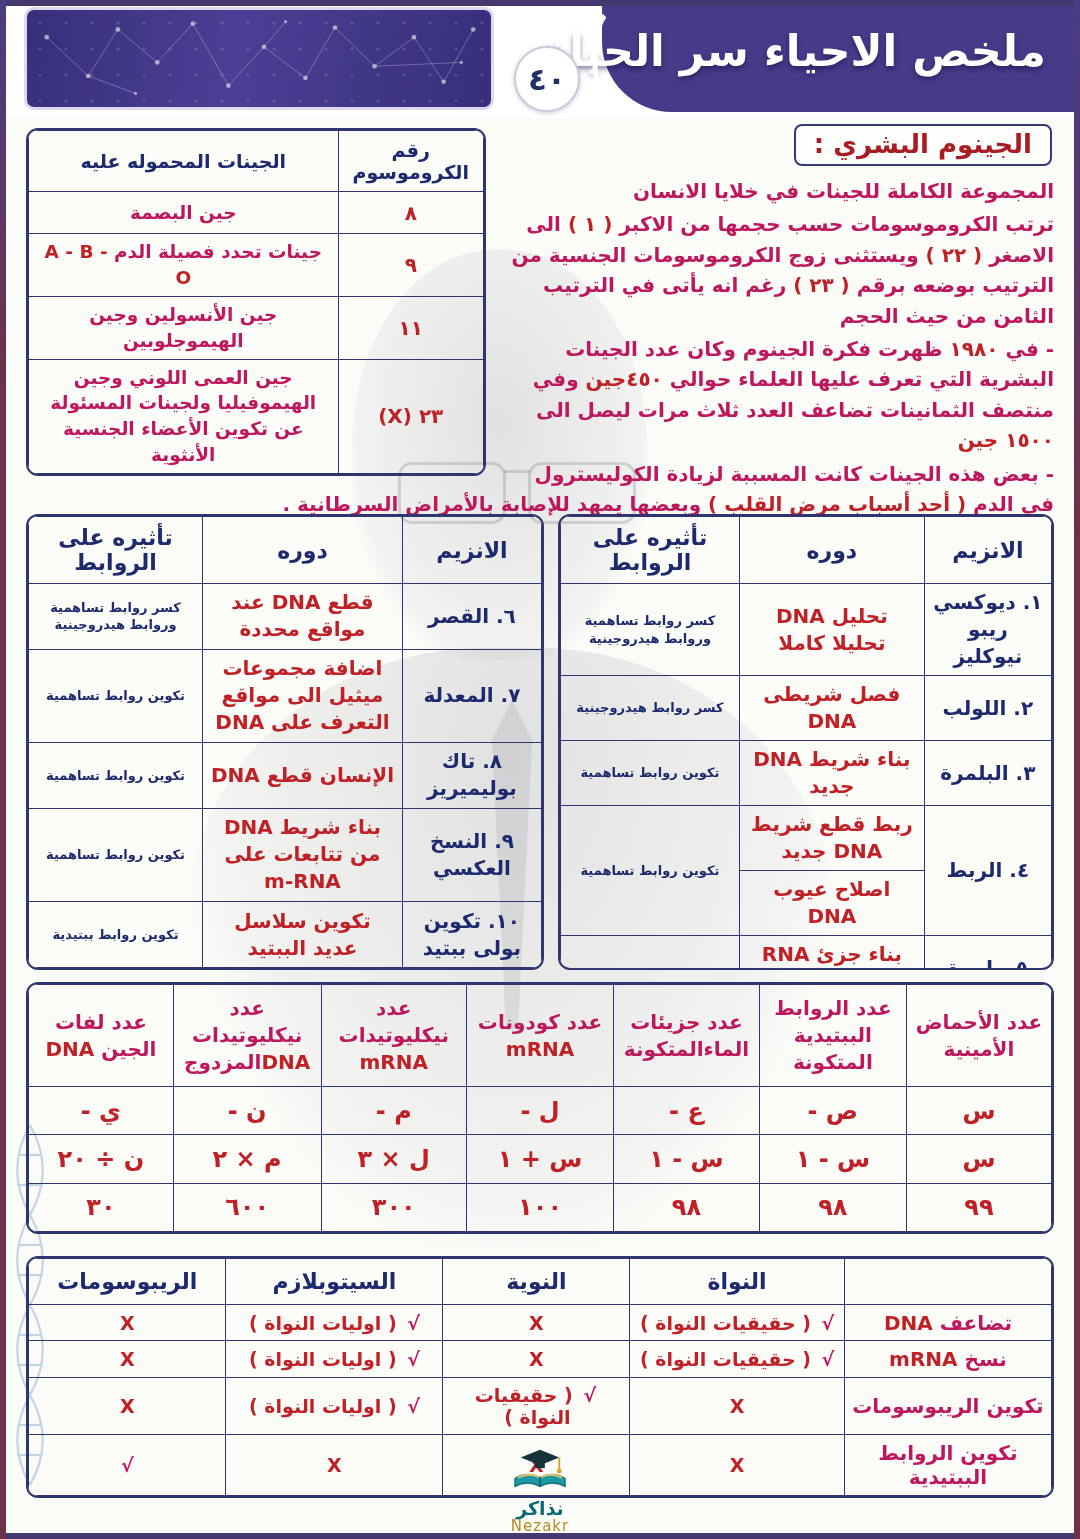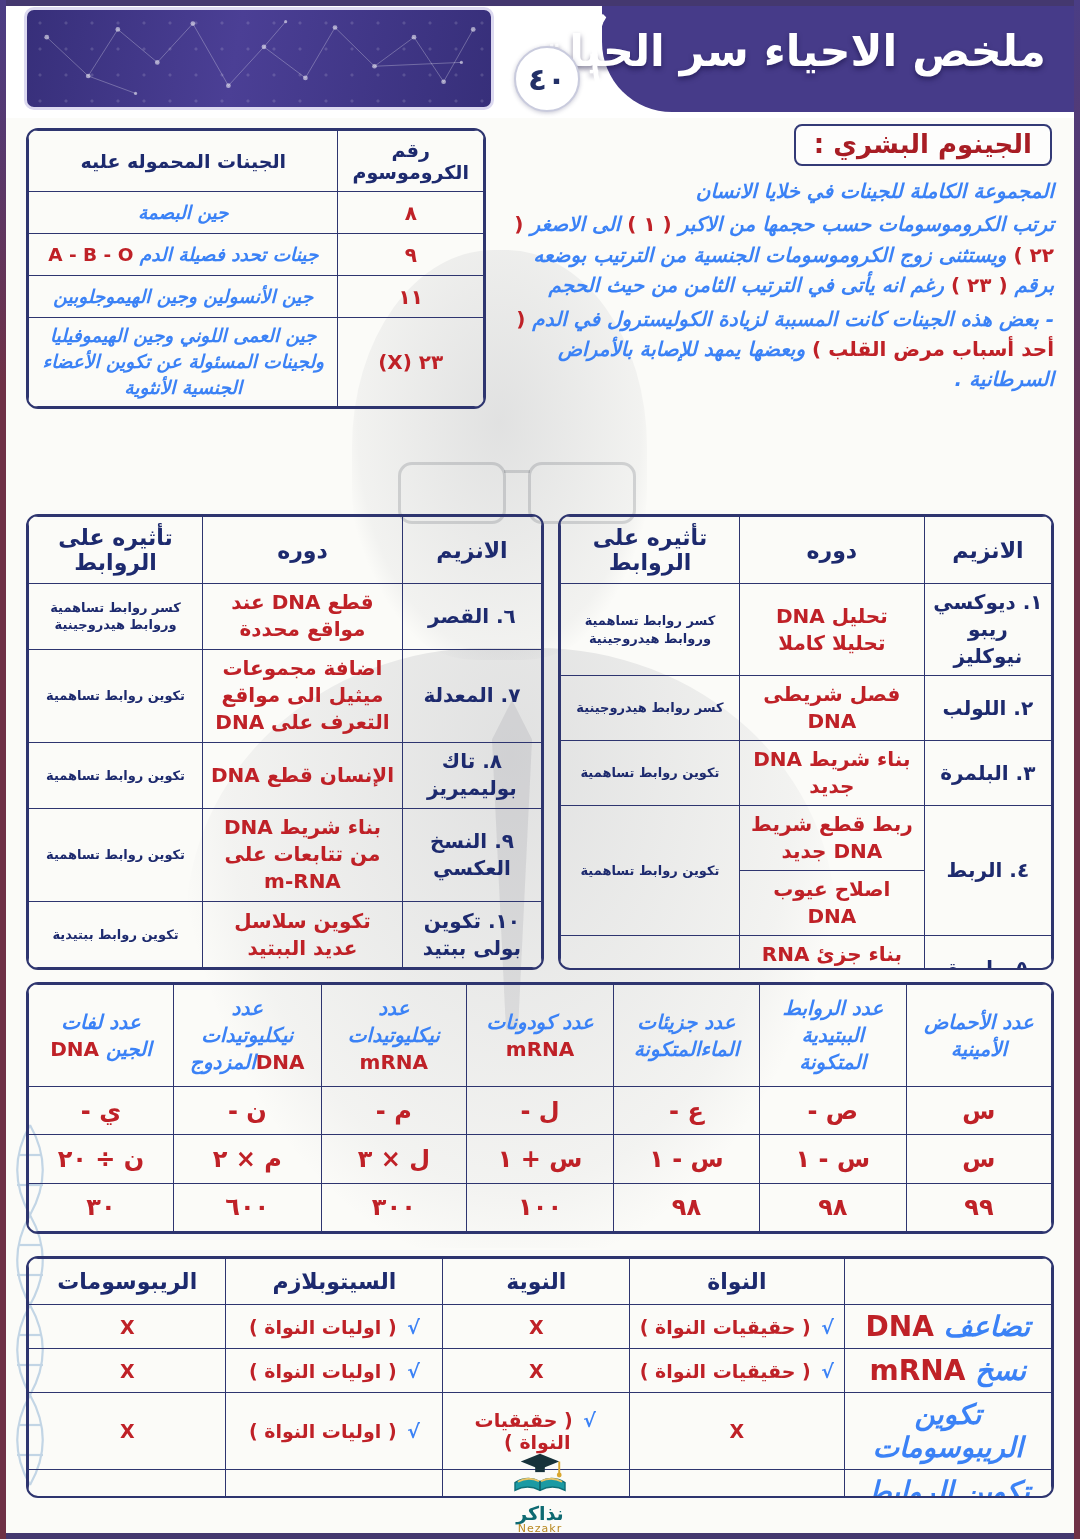--- a/index.html
+++ b/index.html
@@ -1,20 +1,20 @@
 <!DOCTYPE html>
 <html lang="ar"><head>
 <meta charset="utf-8">
 <style>
   * { box-sizing: border-box; }
   html,body { margin:0; padding:0; }
   body { background:#e8e8ec; font-family:"DejaVu Sans", sans-serif; }
   .page { position:relative; width:1080px; height:1539px; background:#fbfbf8; overflow:hidden; margin:0 auto; }
 
-  .c-navy { color:#3b82f6;font-style:italic; }
+  .c-navy { color:#be185d; }
   .c-red  { color:#bf2127; }
 
   
   .edge { position:absolute; z-index:6; }
   .edge-top    { top:0; left:0; right:0; height:6px; background:#44386f; }
   .edge-bottom { bottom:0; left:0; right:0; height:6px; background:#44386f; }
   .edge-left   { left:0; top:0; bottom:0; width:6px; background:linear-gradient(#4a3d85, #6e3146 25%, #6e3146); }
   .edge-right  { right:0; top:0; bottom:0; width:6px; background:linear-gradient(#4a3d85, #6e3146 35%, #6e3146); }
 
   
@@ -78,28 +78,28 @@
   .calc-wrap .tbl { height:100%; }
   .calc-wrap thead th { font-size:20px; padding:10px 2px; }
   .hline { line-height:1.35; }
   .cell-calc { color:#bf2127; font-size:24px; height:46px; }
 
   
   .location-section { position:absolute; top:1256px; left:26px; right:26px; z-index:1; direction:rtl; }
   .loc-wrap { border:2.5px solid #2e356f; border-radius:12px; overflow:hidden; height:242px; }
   .loc-wrap .tbl { height:100%; }
   .loc-wrap thead th { font-size:22px; height:46px; }
-  .cell-label { color:#1d2a6e; font-size:28px; }
+  .cell-label { color:#1d2a6e; font-size:20px; }
   .cell-loc { font-size:19px; }
   .cell-loc span { margin:0 2px; }
 
   
   .footer-logo { position:absolute; bottom:4px; left:50%; transform:translateX(-50%); z-index:5; text-align:center; width:150px; line-height:1.05; }
   .brand-ar { display:block; color:#0e6a72; font-size:19px; font-weight:bold; }
-  .brand-en { display:block; color:#b98a23; font-size:11px; letter-spacing:1px; }
+  .brand-en { display:block; color:#b98a23; font-size:15px; letter-spacing:1px; }
 </style>
 </head>
 <body>
 
 <div class="page">
 
   <div class="watermark">
     <div class="wm-head"></div>
     <div class="wm-lens l"></div>
     <div class="wm-lens r"></div>
@@ -200,20 +200,21 @@
               <td class="cell-num">٢٣ (X)</td>
               <td class="cell-genes"><span class="c-navy">جين العمى اللوني وجين الهيموفيليا ولجينات المسئولة عن تكوين الأعضاء الجنسية الأنثوية</span></td>
             </tr>
           </tbody>
       </table>
     </div>
     <div class="genome-heading">الجينوم البشري :</div>
     <div class="genome-intro">
         <div class="para"><span class="c-navy">المجموعة الكاملة للجينات في خلايا الانسان</span></div>
         <div class="para"><span class="c-navy">ترتب الكروموسومات حسب حجمها من الاكبر </span><span class="c-red">( ١ )</span><span class="c-navy"> الى الاصغر </span><span class="c-red">( ٢٢ )</span><span class="c-navy"> ويستثنى زوج الكروموسومات الجنسية من الترتيب بوضعه برقم </span><span class="c-red">( ٢٣ )</span><span class="c-navy"> رغم انه يأتى في الترتيب الثامن من حيث الحجم</span></div>
+        <div class="para"><span class="c-navy">- في </span><span class="c-red">١٩٨٠</span><span class="c-navy"> ظهرت فكرة الجينوم وكان عدد الجينات البشرية التي تعرف عليها العلماء حوالي </span><span class="c-red">٤٥٠جين</span><span class="c-navy"> وفي منتصف الثمانينات تضاعف العدد ثلاث مرات ليصل الى </span><span class="c-red">١٥٠٠ جين</span></div>
         <div class="para"><span class="c-navy">- بعض هذه الجينات كانت المسببة لزيادة الكوليسترول في الدم </span><span class="c-red">( أحد أسباب مرض القلب )</span><span class="c-navy"> وبعضها يمهد للإصابة بالأمراض السرطانية .</span></div>
       </div>
   </section>
 
   <section class="enzymes-section" dir="rtl">
     <div class="tbl-wrap enz-wrap right-tbl">
       <table class="tbl">
         <colgroup>
             <col style="width:128px">
             <col style="width:187px">

